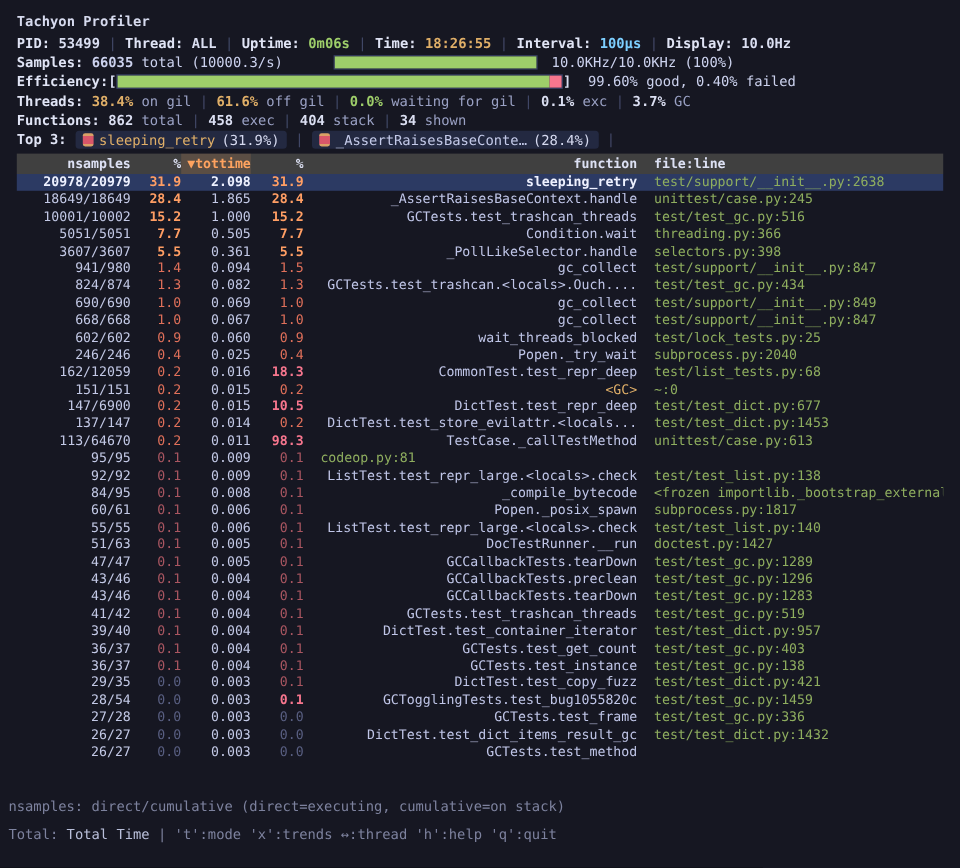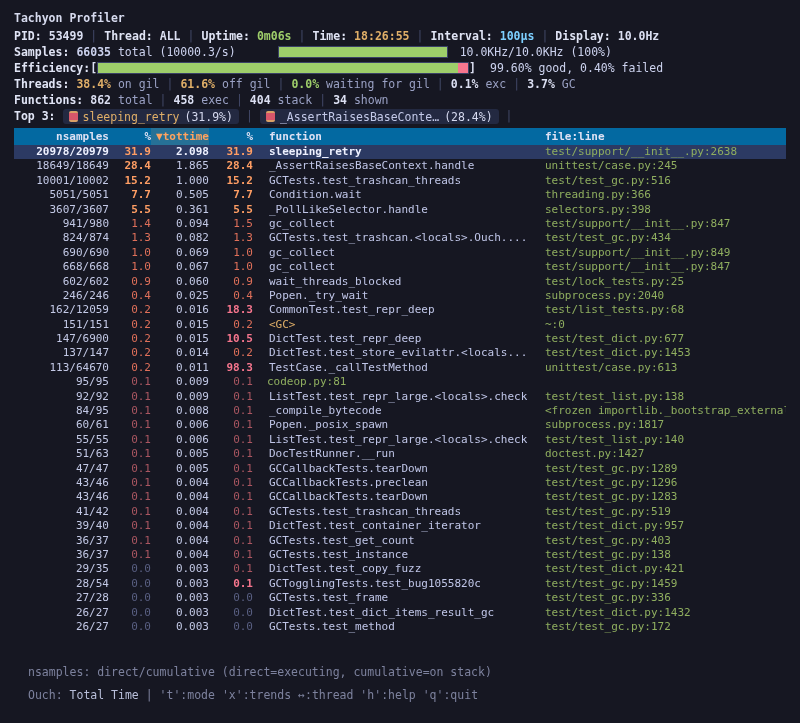--- a/index.html
+++ b/index.html
@@ -39,44 +39,44 @@
           border-radius:3px; padding:0 6px; height:15px; vertical-align:middle; }
   .chip-name-y { color:#e0af68; }
   .chip-name-w { color:#c3c9e8; }
   .chip-pct { color:#d6daf0; }
   .spool { display:inline-block; width:9px; height:11px; border-radius:2px;
            background:linear-gradient(180deg,#d9a066 0,#d9a066 2px,#d8566a 2px,#d8566a 9px,#d9a066 9px,#d9a066 11px); }
 
   
   .table { font-size:11px; margin-top:4px; }
   .thead { display:flex; width:772px; height:17px; line-height:17px;
-           background:#0369a1; color:#dde1f4; font-weight:700; }
+           background:#404040; color:#dde1f4; font-weight:700; }
   .trow  { display:flex; width:772px; height:14.4px; line-height:14.4px; }
   .trow.sel { background:#2c3a63; }
   .trow.sel .ns, .trow.sel .tt, .trow.sel .fn { color:#eef1ff; font-weight:700; }
   .c { display:block; white-space:nowrap; overflow:hidden; }
   .ns { width:95px;  text-align:right; color:#c3c9e6; }
   .dp { width:42px;  text-align:right; }
   .tt { width:58px;  text-align:right; color:#c3c9e6; }
   .cp { width:44px;  text-align:right; }
-  .fn { width:278px; text-align:left; padding-left:16px; color:#c0c6e8; }
+  .fn { width:278px; text-align:right; padding-left:16px; color:#c0c6e8; }
   .loc{ flex:1; text-align:left; padding-left:14px; color:#8fae5f; }
   .thead .ns,.thead .tt,.thead .fn,.thead .loc { color:#dde1f4; }
   .thead .tt { color:#ffa35f; background:rgba(255,163,95,.14); }
 
   
   .o { color:#ff9e64; font-weight:700; }
   .r { color:#e0705a; }
   .d { color:#a95661; }
   .z { color:#595f82; }
   .h { color:#f7768e; font-weight:700; }
   .gcfn { color:#e0af68; }
 
   
-  .footer { position:absolute; left:28px; top:664px; color:#7d829e; }
+  .footer { position:absolute; left:7px; top:664px; color:#7d829e; }
   .footer .f1 { margin-bottom:7px; }
   .f-val { color:#b9bfda; }
 </style>
 </head>
 <body>
 
 <div class="screen">
 
   <div class="line title">Tachyon Profiler</div>
 
@@ -382,25 +382,24 @@
           <span class="c cp z">0.0</span>
           <span class="c fn">DictTest.test_dict_items_result_gc</span>
           <span class="c loc">test/test_dict.py:1432</span>
         </div>
         <div class="trow">
           <span class="c ns">26/27</span>
           <span class="c dp z">0.0</span>
           <span class="c tt">0.003</span>
           <span class="c cp z">0.0</span>
           <span class="c fn">GCTests.test_method</span>
-          <span class="c loc">test/test_gc.py:172</span>
         </div>
       </div>
   </div>
 
   <div class="footer">
     <div class="line f1">nsamples: direct/cumulative (direct=executing, cumulative=on stack)</div>
     <div class="line f2">
-      <span>Ouch:</span><span class="pre"> </span><span class="f-val">Total Time</span><span class="pre"> | 't':mode 'x':trends ↔:thread 'h':help 'q':quit</span>
+      <span>Total:</span><span class="pre"> </span><span class="f-val">Total Time</span><span class="pre"> | 't':mode 'x':trends ↔:thread 'h':help 'q':quit</span>
     </div>
   </div>
 
 </div>
 
 </body></html>

